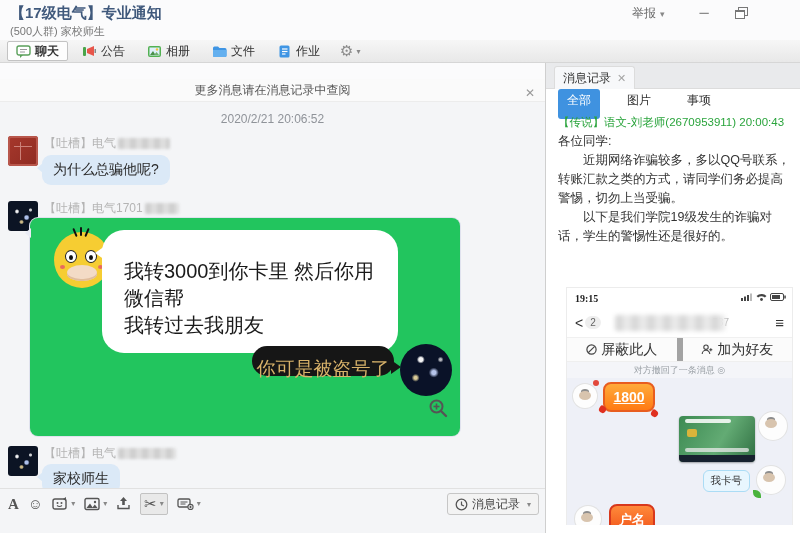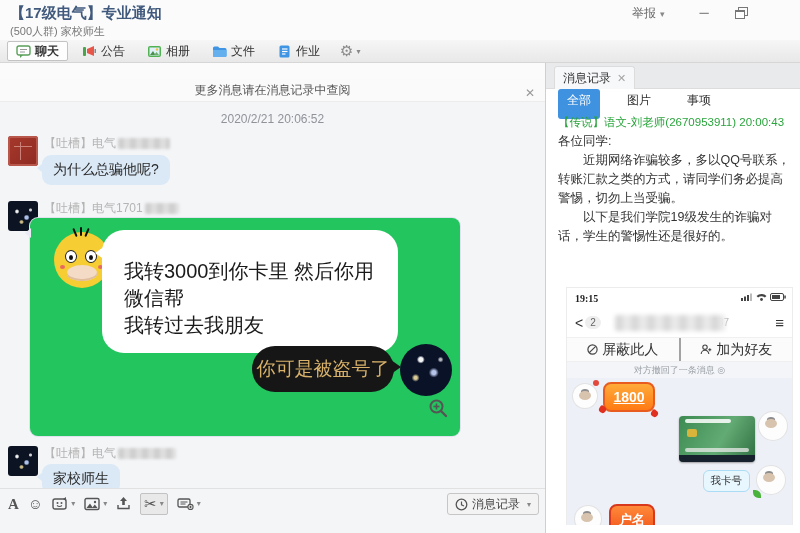--- a/index.html
+++ b/index.html
@@ -61,21 +61,21 @@
   .duck i:nth-child(3) { transform:rotate(22deg); left:32px; top:-4px; }
   .duck .eye { position:absolute; width:12px; height:13px; background:#fff; border:1.5px solid #222; border-radius:50%; top:18px; }
   .duck .eye.l { left:11px; } .duck .eye.r { left:31px; }
   .duck .eye::after { content:""; position:absolute; width:4px; height:5px; background:#111; border-radius:50%; left:3px; top:4px; }
   .duck .beak { position:absolute; left:13px; top:33px; width:30px; height:16px; background:#f3dbc6; border-radius:50% 50% 46% 46%; box-shadow:inset 0 -2px 0 #e0bd9c; }
   .duck .blush { position:absolute; width:5px; height:4px; background:#e86a5e; border-radius:50%; top:33px; }
   .duck .blush.l { left:6px; } .duck .blush.r { left:44px; }
 
   .scam-bubble { position:absolute; left:72px; top:12px; width:296px; min-height:94px; background:#fff; border-radius:22px; padding:28px 18px 14px 22px; font-size:20px; line-height:27px; color:#1a1a1a; font-weight:500; }
   .scam-bubble::before { content:""; position:absolute; left:-7px; top:16px; border-top:7px solid transparent; border-bottom:7px solid transparent; border-right:10px solid #fff; }
-  .reply-bubble { position:absolute; left:222px; top:128px; width:142px; height:46px; background:#161616; border-radius:23px; color:#d8b26a; font-size:19px; line-height:46px; text-align:center; }
+  .reply-bubble { position:absolute; left:222px; top:128px; width:142px; height:30px; background:#161616; border-radius:23px; color:#d8b26a; font-size:19px; line-height:46px; text-align:center; }
   .reply-bubble::after { content:""; position:absolute; right:-7px; top:14px; border-top:7px solid transparent; border-bottom:7px solid transparent; border-left:10px solid #161616; }
   .reply-avatar { position:absolute; left:370px; top:126px; width:52px; height:52px; border-radius:50%; background:#0a1228; overflow:hidden; }
   .reply-avatar::after { content:""; position:absolute; inset:0; background:
       radial-gradient(circle at 40% 30%, rgba(255,255,255,.95) 2px, transparent 4px),
       radial-gradient(circle at 65% 55%, rgba(200,215,255,.9) 2px, transparent 5px),
       radial-gradient(circle at 30% 65%, rgba(255,235,170,.85) 1.5px, transparent 4px),
       radial-gradient(circle at 78% 30%, rgba(255,255,255,.7) 1px, transparent 3px); }
   .zoom-ico { position:absolute; left:398px; top:180px; width:20px; height:20px; cursor:pointer; }
 
   .scroll-down { position:absolute; left:525px; top:438px; color:#9aa0a8; font-size:13px; cursor:pointer; }
@@ -108,21 +108,21 @@
   .ph-time { font-size:10px; font-weight:bold; color:#222;font-family:Liberation Serif, serif; }
   .ph-sticons { position:absolute; right:6px; top:5px; display:flex; gap:3px; align-items:center; }
   .ph-nav { position:relative; height:30px; border-bottom:1px solid #f0f0f0; display:flex; align-items:center; padding:0 8px; }
   .ph-back { font-size:14px; color:#333; }
   .ph-badge { font-size:10px; color:#666; background:#eee; border-radius:8px; padding:0 5px; margin-left:2px; line-height:13px; }
   .ph-name-censor { margin-left:14px; width:110px; height:16px; border-radius:2px; background:repeating-linear-gradient(90deg,#d9d9d9 0 8px,#e9e9e9 8px 16px); filter:blur(2px); }
   .ph-partial { font-size:10px; color:#b5b5b5; margin-left:-18px; }
   .ph-menu { position:absolute; right:8px; font-size:15px; color:#333; cursor:pointer; }
   .ph-actions { height:24px; display:flex; border-bottom:1px solid #efefef; background:#fbfbfb; }
   .ph-act { flex:1; display:flex; align-items:center; justify-content:center; gap:4px; font-size:14px; color:#333; cursor:pointer; }
-  .ph-act + .ph-act { border-left:2px solid #a3a3a3; }
+  .ph-act + .ph-act { border-left:6px solid #a3a3a3; }
   .ph-recall { height:16px; text-align:center; font-size:9px; color:#9aa0a6; line-height:16px; background:#f4f5f9; }
   .ph-chat { position:relative; height:204px; background:#eef0f7; }
 
   .mini-av { position:absolute; width:24px; height:24px; border-radius:50%; background:#fdfdfd; box-shadow:0 0 0 1px #e2e2e2; }
   .mini-av::after { content:""; position:absolute; left:6px; top:7px; width:12px; height:9px; border-radius:50%; background:#d8c4ae; box-shadow:0 -4px 0 -2px #8d8d8d; }
   .mini-deco { position:absolute; width:6px; height:6px; border-radius:50%; background:#e2483c; }
   .sticker-orange { position:absolute; display:flex; align-items:center; justify-content:center; background:linear-gradient(#ffab3a,#ff7a14); border:2px solid #e85d1f; border-radius:8px; color:#fff; font-weight:bold; }
   .chili { position:absolute; width:7px; height:7px; background:#e03020; border-radius:2px 60% 60% 60%; transform:rotate(35deg); }
   .leaf { position:absolute; width:8px; height:8px; background:#49b33c; border-radius:0 70% 0 70%; }
   .bank-card { position:absolute; left:112px; top:38px; width:76px; height:46px; border-radius:4px; background:linear-gradient(120deg,#3c8a52,#63ab74 55%,#2f6e41); box-shadow:0 1px 2px rgba(0,0,0,.35); }

